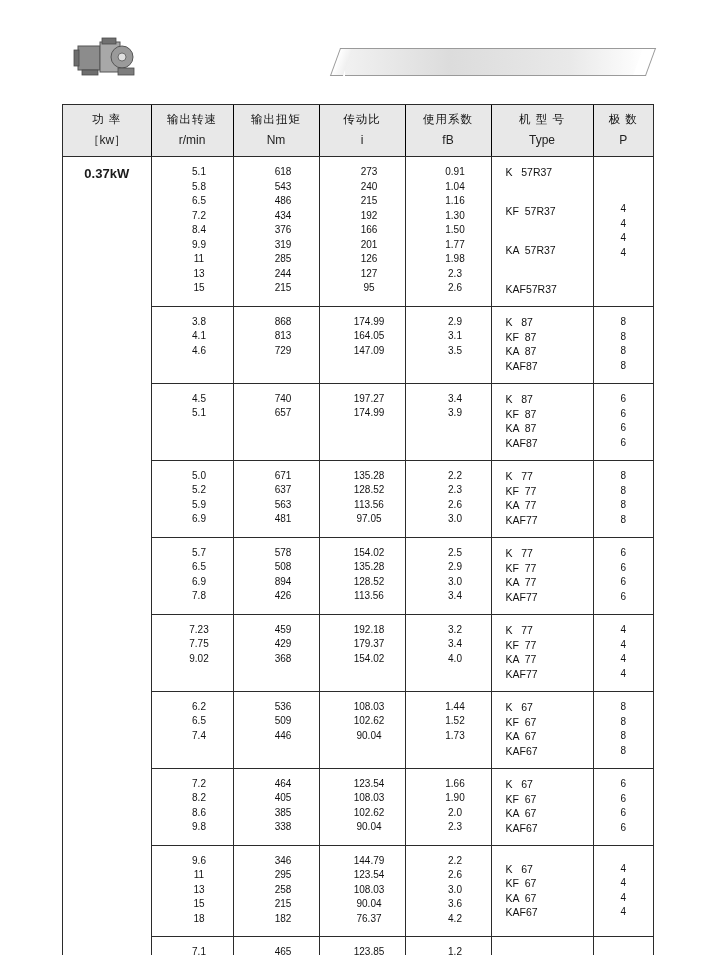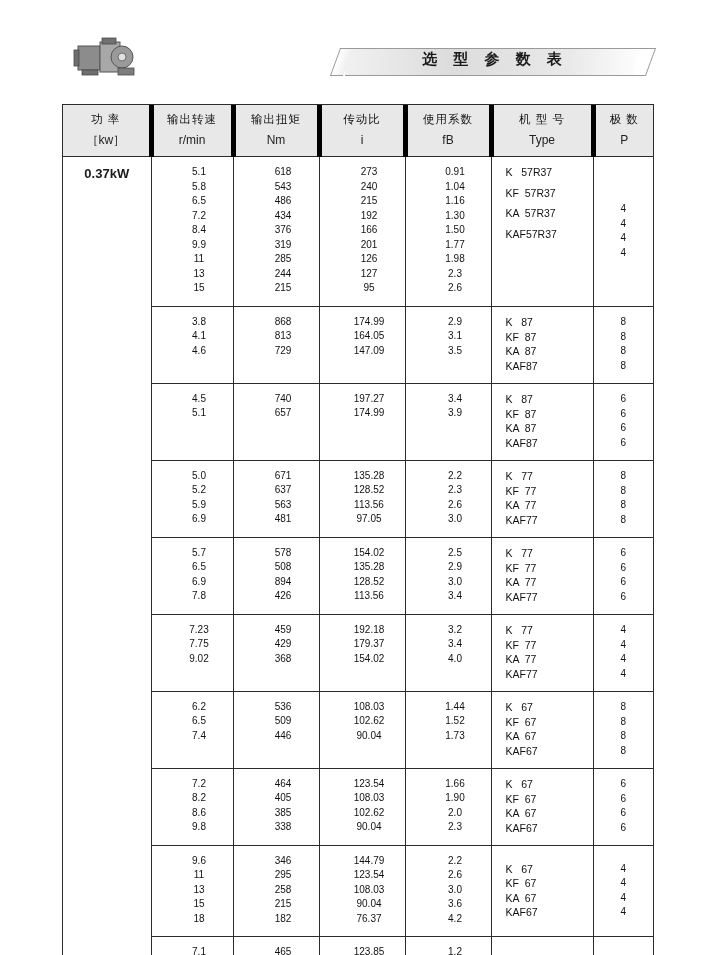--- a/index.html
+++ b/index.html
@@ -90,21 +90,21 @@
   table.spec col.c0 { width: 88px; }
   table.spec col.c1 { width: 82px; }
   table.spec col.c2 { width: 86px; }
   table.spec col.c3 { width: 86px; }
   table.spec col.c4 { width: 86px; }
   table.spec col.c5 { width: 102px; }
   table.spec col.c6 { width: 60px; }
 
   thead th {
     background: #e8e8e8;
-    border-right: 5px solid #000000;
+    border-right: 1px solid #000000;
     border-bottom: 1px solid #2b2b2b;
     padding: 6px 0 7px 0;
     font-weight: normal;
     font-size: 11px;
     line-height: 1.5;
     color: #111;
   }
   thead th:last-child { border-right: none; }
   .hdr-cn {
     font-size: 11.5px;
@@ -167,21 +167,20 @@
       <rect x="6" y="10" width="22" height="24" fill="#8c8c8c" stroke="#555" stroke-width="1"></rect>
       <rect x="2" y="14" width="5" height="16" fill="#6e6e6e" stroke="#4a4a4a" stroke-width="0.8"></rect>
       <rect x="28" y="6" width="20" height="30" fill="#a8a8a8" stroke="#555" stroke-width="1"></rect>
       <rect x="30" y="2" width="14" height="6" fill="#707070" stroke="#4a4a4a" stroke-width="0.8"></rect>
       <circle cx="50" cy="21" r="11" fill="#9a9a9a" stroke="#555" stroke-width="1"></circle>
       <circle cx="50" cy="21" r="4" fill="#e0e0e0" stroke="#555" stroke-width="0.8"></circle>
       <rect x="46" y="32" width="16" height="7" fill="#7d7d7d" stroke="#4a4a4a" stroke-width="0.8"></rect>
       <rect x="10" y="34" width="16" height="5" fill="#6e6e6e" stroke="#4a4a4a" stroke-width="0.8"></rect>
     </svg>
     <div class="title-band"></div>
-    <div class="title-text">选 型 参 数 表</div>
   </div>
 
   <div class="table-wrap">
     <table class="spec">
       <colgroup>
         <col class="c0">
           <col class="c1">
           <col class="c2">
           <col class="c3">
           <col class="c4">
@@ -260,21 +259,21 @@
               <div>0.91</div>
               <div>1.04</div>
               <div>1.16</div>
               <div>1.30</div>
               <div>1.50</div>
               <div>1.77</div>
               <div>1.98</div>
               <div>2.3</div>
               <div>2.6</div>
             </td>
-            <td class="typecol"><div style="display: flex; flex-direction: column; justify-content: flex-start; height: 131.5px; gap: 6px;"><div>K   57R37</div><div>KF  57R37</div><div>KA  57R37</div><div>KAF57R37</div></div></td>
+            <td class="typecol"><div style="display: flex; flex-direction: column; justify-content: space-between; height: 131.5px; gap: 6px;"><div>K   57R37</div><div>KF  57R37</div><div>KA  57R37</div><div>KAF57R37</div></div></td>
             <td class="polecol">
               <div style="display: flex; flex-direction: column; justify-content: center; height: 131.5px;">
                 <div>4</div>
                 <div>4</div>
                 <div>4</div>
                 <div>4</div>
               </div>
             </td>
           </tr>
           <tr class="grp-row">

